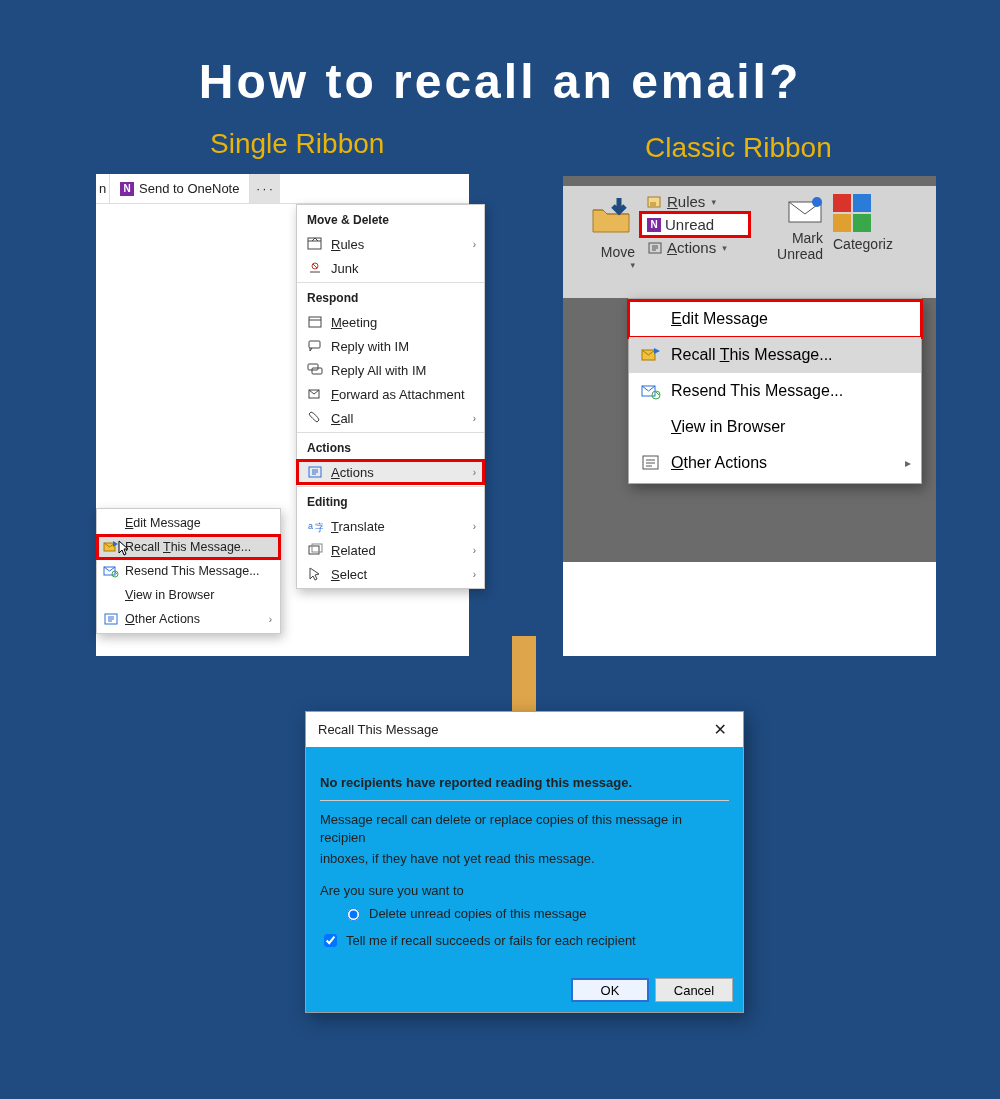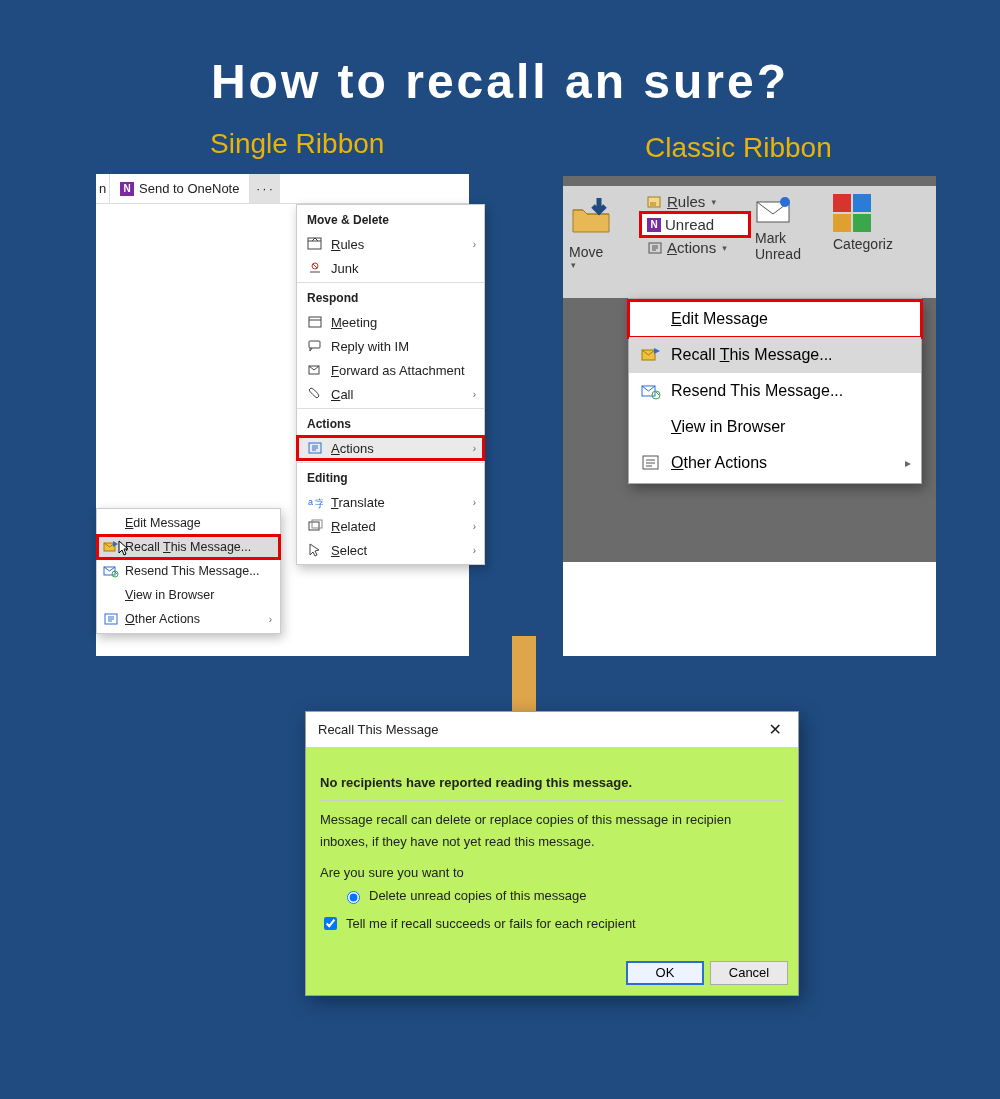--- a/index.html
+++ b/index.html
@@ -148,21 +148,21 @@
   .classic-bg {
     position:absolute; inset:0;
     background:#6b6b6b;
   }
   .classic-tb {
     position:absolute; top:10px; left:0; right:0; height:112px;
     background:#d4d4d4;
     display:flex;
   }
   .ct-col {
-    display:flex; flex-direction:column; align-items:flex-start; justify-content:flex-start;
+    display:flex; flex-direction:column; align-items:flex-end; justify-content:flex-start;
     padding:8px 6px 2px;
     font-size:14px; color:#333;
   }
   .ct-move { width:78px; }
   .ct-stack { width:108px; align-items:stretch; padding:4px 0 0; }
   .stack-row {
     display:flex; align-items:center; gap:4px;
     padding:3px 6px; font-size:15px;
     position:relative;
   }
@@ -211,22 +211,22 @@
   .big-arrow {
     position:absolute;
     top:636px; left:494px;
     width:60px; height:140px;
   }
 
   
   .dialog {
     position:absolute;
     top:711px; left:305px;
-    width:494px;
-    background:#bef264;
+    width:439px;
+    background:#0ea5e9;
     border:1px solid #9e9e9e;
     font-size:13px;
     color:#222;
     box-shadow:4px 6px 18px rgba(0,0,0,.35);
   }
   .dlg-titlebar {
     display:flex; align-items:center; justify-content:space-between;
     padding:8px 10px 8px 12px;
     background:#fff;
   }
@@ -254,21 +254,21 @@
   
   svg { display:block; }
   .cursor-ptr {
     position:absolute; top:366px; left:22px; width:12px; height:16px;
     color:#000;
   }
 </style>
 </head>
 <body>
 
-<div class="title">How to recall an sure?</div>
+<div class="title">How to recall an email?</div>
 <div class="sub-label sub-left">Single Ribbon</div>
 <div class="sub-label sub-right">Classic Ribbon</div>
 
 <div class="panel-left">
   <div class="ribbon-top">
     <div class="rib-slice">
       <span>n</span>
     </div>
     <div class="rib-onenote">
       <span class="n-icon">N</span>
@@ -314,20 +314,29 @@
       <span class="u">Meeting</span>
     </div>
     <div class="menu-item">
       <span class="icon-slot">
         <svg viewBox="0 0 16 16">
             <rect x="2" y="3" width="11" height="7" rx="1" fill="none" stroke="#444"></rect>
             <path d="M5 10l-2 3v-3" stroke="#444" fill="none"></path>
           </svg>
       </span>
       <span>Reply with IM</span>
+    </div>
+    <div class="menu-item">
+      <span class="icon-slot">
+        <svg viewBox="0 0 16 16">
+            <rect x="1" y="2" width="10" height="6" rx="1" fill="none" stroke="#444"></rect>
+            <rect x="5" y="6" width="10" height="6" rx="1" fill="none" stroke="#444"></rect>
+          </svg>
+      </span>
+      <span>Reply All with IM</span>
     </div>
     <div class="menu-item">
       <span class="icon-slot">
         <svg viewBox="0 0 16 16">
             <rect x="2" y="4" width="10" height="8" fill="none" stroke="#444"></rect>
             <path d="M2 4l5 4 5-4" stroke="#444" fill="none"></path>
           </svg>
       </span>
       <span class="u">Forward as Attachment</span>
     </div>

